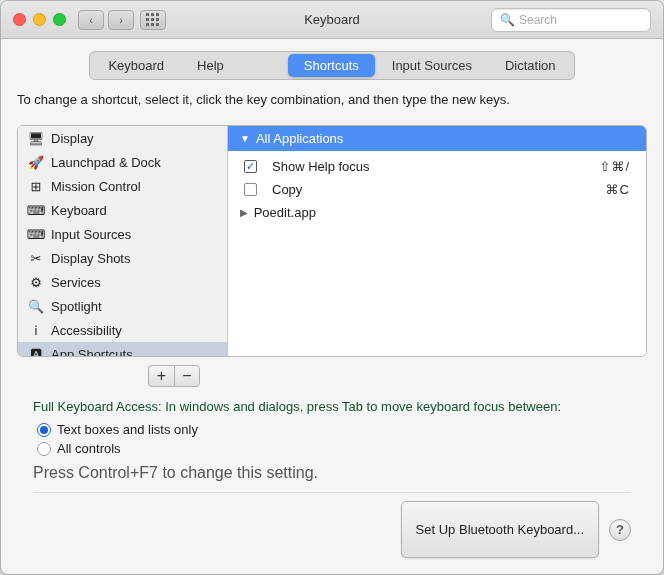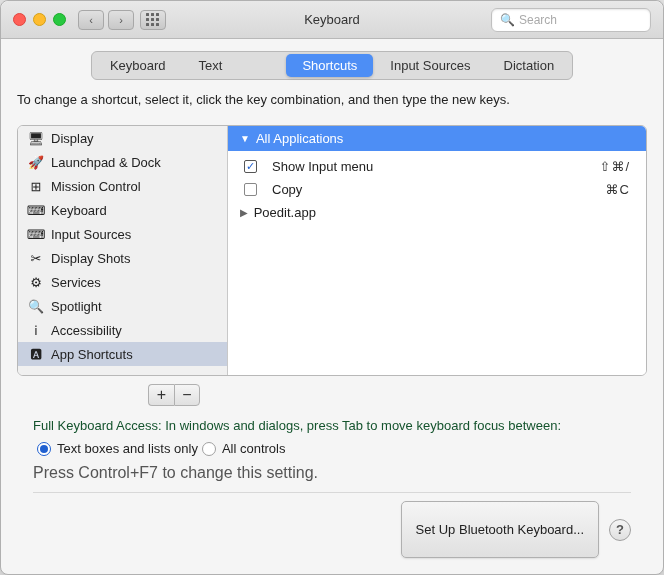--- a/index.html
+++ b/index.html
@@ -301,20 +301,21 @@
       border-radius: 0 4px 4px 0;
     }
     .fka-text {
       font-size: 13px;
       color: #14532d;
       margin-bottom: 8px;
       margin-top: 12px;
     }
     .radio-group {
       display: flex;
+      flex-direction: column;
       gap: 4px;
       margin-bottom: 8px;
       margin-left: 4px;
     }
     .radio-row {
       display: flex;
       align-items: center;
       gap: 6px;
       font-size: 13px;
       color: #222;
@@ -413,21 +414,21 @@
       <span class="search-icon-svg">🔍</span>
       <span class="search-placeholder">Search</span>
     </div>
   </div>
 
   <div class="content">
 
     <div class="tabs">
       <div class="tab-bar">
         <div class="tab">Keyboard</div>
-        <div class="tab">Text</div>
+        <div class="tab">Help</div>
         <div class="tab active">Shortcuts</div>
         <div class="tab">Input Sources</div>
         <div class="tab">Dictation</div>
       </div>
     </div>
 
     <div class="instruction">To change a shortcut, select it, click the key combination, and then type the new keys.</div>
 
     <div class="main-panel">
 
@@ -477,21 +478,21 @@
       <div class="right-panel">
         <div class="shortcuts-header">
           <span class="triangle">▼</span>
           <span>All Applications</span>
         </div>
         <div class="shortcuts-list">
 
           <div class="shortcut-row">
             <div class="shortcut-row-inner">
               <div class="checkbox checked">✓</div>
-              <span>Show Input menu</span>
+              <span>Show Help focus</span>
             </div>
             <span class="key-shortcut">⇧⌘/</span>
           </div>
 
           <div class="shortcut-row">
             <div class="shortcut-row-inner">
               <div class="checkbox"></div>
               <span>Copy</span>
             </div>
             <span class="key-shortcut">⌘C</span>

